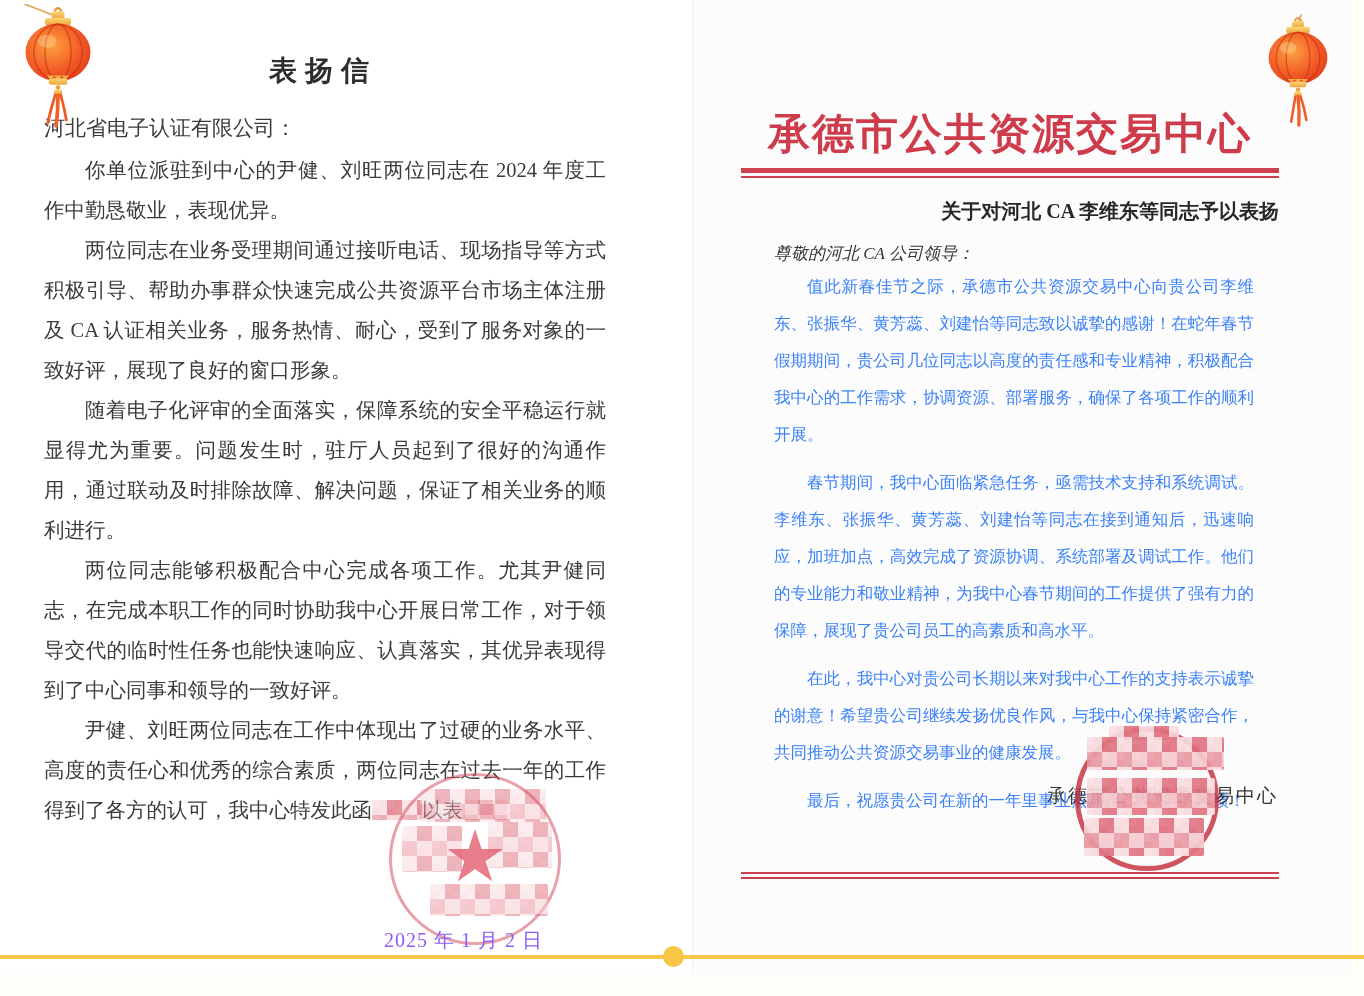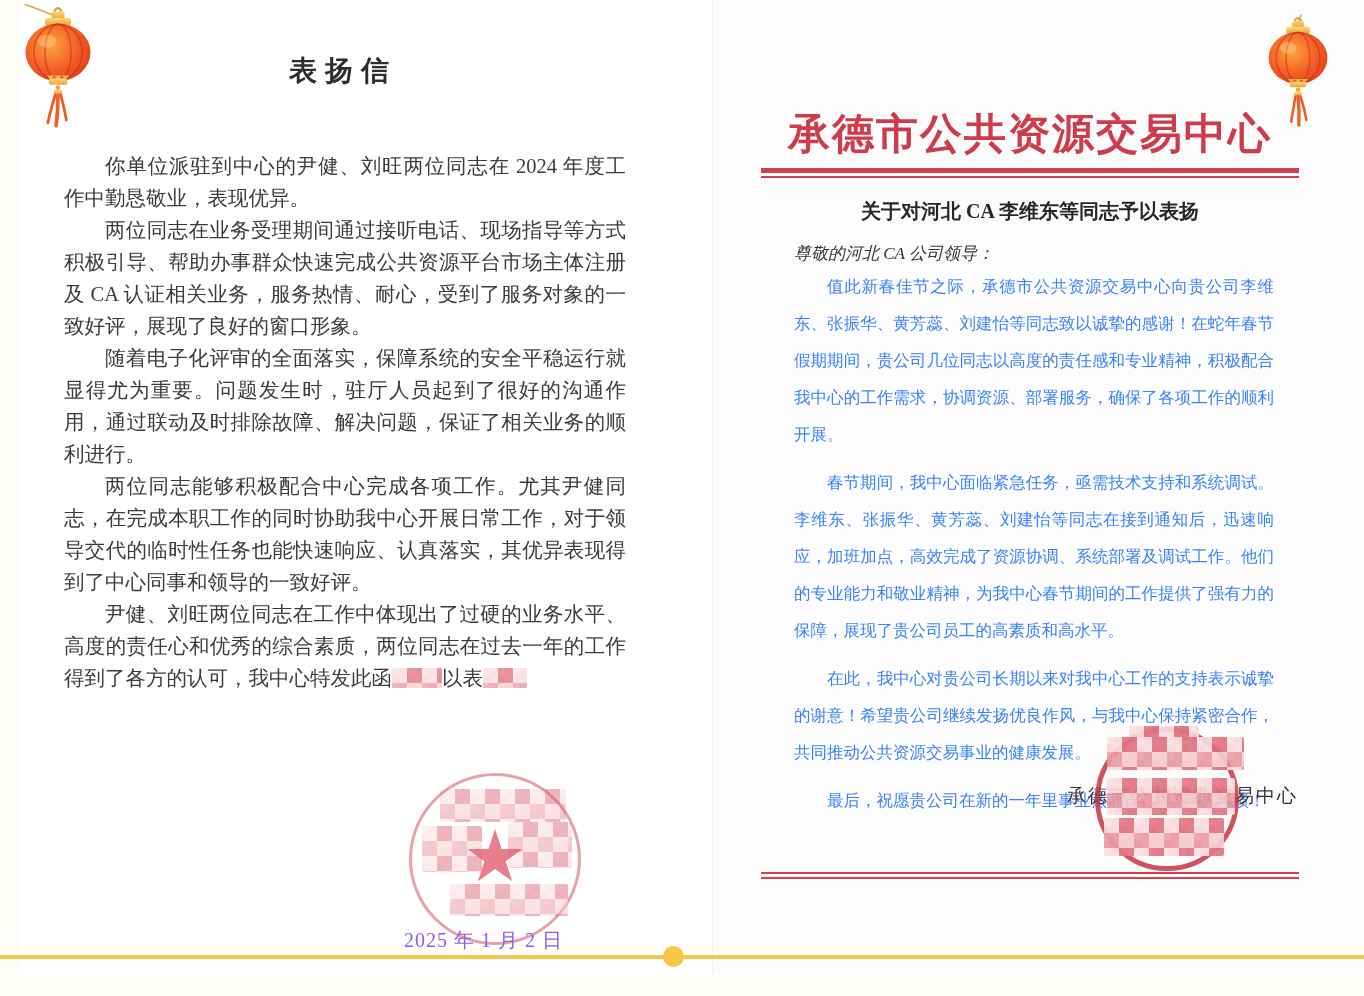--- a/index.html
+++ b/index.html
@@ -2,45 +2,45 @@
 <html><head>
 <meta charset="utf-8">
 <style>
   html,body{margin:0;padding:0;}
   body{
     width:1364px;height:996px;position:relative;overflow:hidden;
     background:#fffdf7;
     font-family:"Liberation Serif","DejaVu Serif",serif;
   }
   .canvas{position:absolute;inset:0;}
-  .page{position:absolute;top:0;height:973px;background:#ffffff;margin-left:20px;}
+  .page{position:absolute;top:0;height:973px;background:#ffffff;}
   .page-left{left:0;width:704px;}
   .page-right{left:692px;width:660px;background:#fdfcfc;border-left:1px solid rgba(0,0,0,0.04);}
 
   
   .l-title{position:absolute;left:42px;top:52px;width:562px;margin:0;
     text-align:center;font-size:28px;font-weight:700;color:#2d2d2d;letter-spacing:8px;}
   .l-salutation{position:absolute;left:44px;top:114px;margin:0;
     font-size:21px;color:#3a3a3a;}
   .l-body{position:absolute;left:44px;top:150px;width:562px;
-    font-size:20.5px;line-height:32px;color:#3b3b3b;text-align:justify;}
+    font-size:20.5px;line-height:40px;color:#3b3b3b;text-align:justify;}
   .l-body p,.r-bodylist p{margin:0;text-indent:2em;}
   .l-sign{position:absolute;left:346px;top:886px;margin:0;
     font-size:21px;letter-spacing:1px;color:#3a3a3a;}
   .l-date{position:absolute;left:384px;top:927px;margin:0;
     font-size:20px;letter-spacing:1px;color:#8b5cf6;}
 
   
   .r-header{position:absolute;left:48px;top:106px;width:538px;margin:0;
     text-align:center;font-size:42px;font-weight:700;color:#ce3b4b;letter-spacing:2px;}
   .rule{position:absolute;left:48px;width:538px;background:#cf4050;}
   .rule-thick{top:168px;height:5px;}
   .rule-thin{top:176px;height:2px;}
   .r-title{position:absolute;left:48px;top:198px;width:538px;margin:0;
-    text-align:center;font-size:20px;font-weight:600;color:#272727;}
+    text-align:right;font-size:20px;font-weight:600;color:#272727;}
   .r-salutation{position:absolute;left:81px;top:242px;margin:0;
     font-size:17px;color:#353535;font-style:italic;}
   .r-bodylist{position:absolute;left:81px;top:268px;width:480px;
     font-size:16.5px;line-height:37px;color:#3b82f6;text-align:justify;}
   .r-bodylist p{margin:0 0 11px;}
   .r-sign{position:absolute;left:354px;top:783px;margin:0;
     font-size:19px;letter-spacing:2px;color:#333;}
   .rule-b1{top:872px;height:2px;}
   .rule-b2{top:877px;height:2px;}
 
@@ -72,20 +72,21 @@
   .gold-dot{position:absolute;left:663px;top:946px;width:21px;height:21px;border-radius:50%;background:#f8c646;}
   [data-list]{display:contents;}
 </style>
 </head>
 <body>
 
 <div class="canvas">
 
   <section class="page page-left">
     <h1 class="l-title">表扬信</h1>
+    <p class="l-salutation">河北省电子认证有限公司：</p>
     <div class="l-body">
       <div data-list="left_letter.paragraphs"><p>你单位派驻到中心的尹健、刘旺两位同志在 2024 年度工作中勤恳敬业，表现优异。</p><p>两位同志在业务受理期间通过接听电话、现场指导等方式积极引导、帮助办事群众快速完成公共资源平台市场主体注册及 CA 认证相关业务，服务热情、耐心，受到了服务对象的一致好评，展现了良好的窗口形象。</p><p>随着电子化评审的全面落实，保障系统的安全平稳运行就显得尤为重要。问题发生时，驻厅人员起到了很好的沟通作用，通过联动及时排除故障、解决问题，保证了相关业务的顺利进行。</p><p>两位同志能够积极配合中心完成各项工作。尤其尹健同志，在完成本职工作的同时协助我中心开展日常工作，对于领导交代的临时性任务也能快速响应、认真落实，其优异表现得到了中心同事和领导的一致好评。</p><p>尹健、刘旺两位同志在工作中体现出了过硬的业务水平、高度的责任心和优秀的综合素质，两位同志在过去一年的工作得到了各方的认可，我中心特发此函<span class="mosaic redact-inline" style="width: 50px;"></span>以表<span class="mosaic redact-inline" style="width: 44px;"></span></p></div>
     </div>
 
     <div class="patch mosaic mosaic-light" style="left:420px;top:789px;width:126px;height:33px;"></div>
     <div class="patch mosaic mosaic-light" style="left:402px;top:826px;width:60px;height:46px;"></div>
     <div class="patch mosaic mosaic-light" style="left:488px;top:822px;width:64px;height:46px;"></div>
     <div class="stamp stamp-l">
       <span class="stamp-star">★</span>
     </div>

